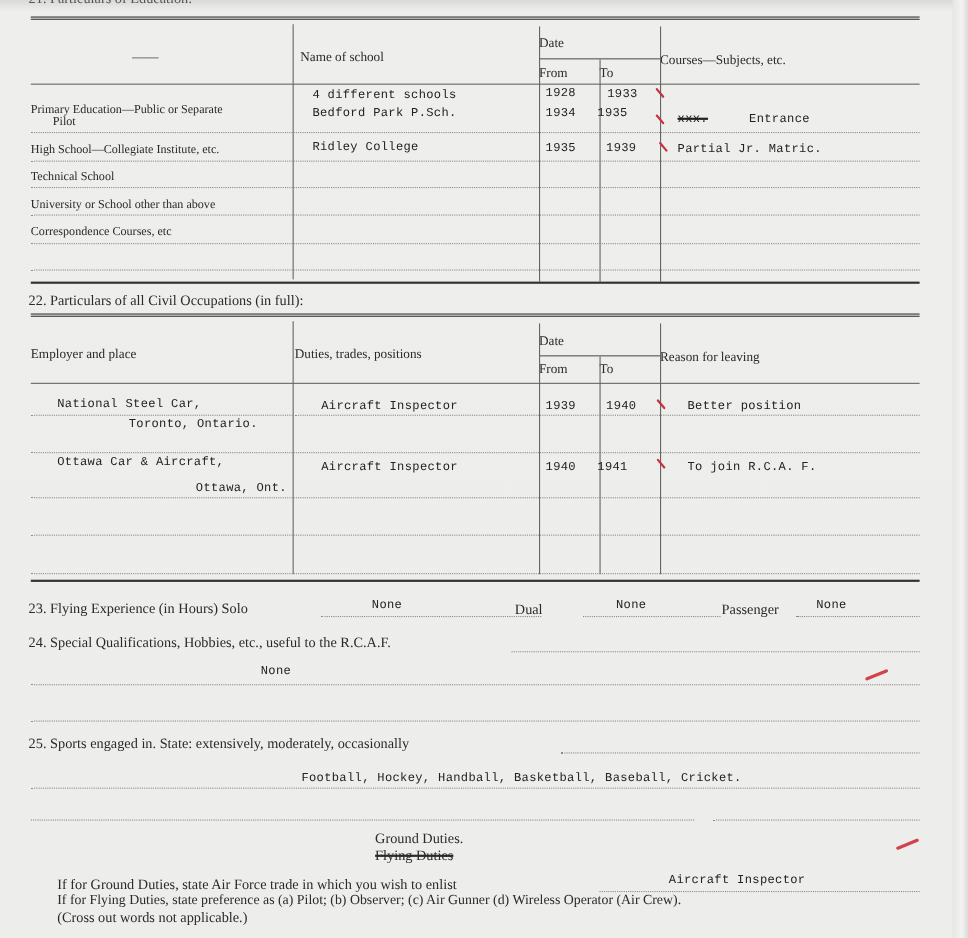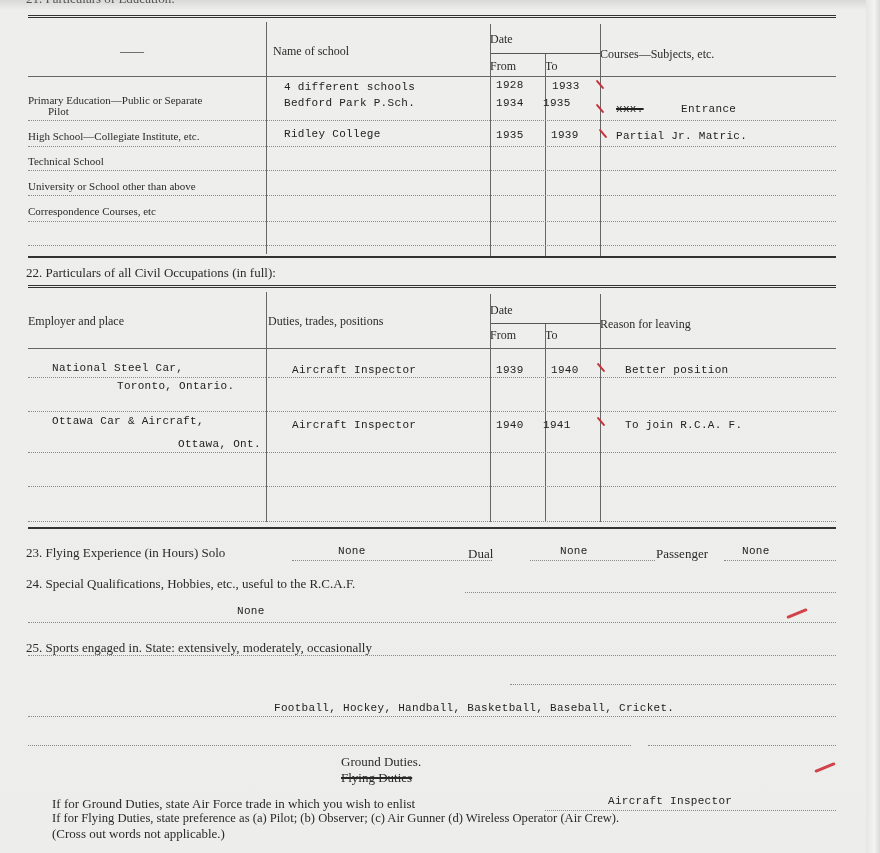--- a/index.html
+++ b/index.html
@@ -146,21 +146,21 @@
   <div class="dots" style="left:724px; top:560px; width:112px;"></div>
   <div class="typed mono" style="left:742px; top:545px;">None</div>
 
   <div class="q serif" style="left:26px; top:576px;">24. Special Qualifications, Hobbies, etc., useful to the R.C.A.F.</div>
   <div class="dots" style="left:465px; top:592px; width:371px;"></div>
   <div class="typed mono" style="left:237px; top:605px;">None</div>
   <div class="dots" style="left:28px; top:622px; width:808px;"></div>
   <div class="tick-long" style="left:786px; top:612px;"></div>
   <div class="dots" style="left:28px; top:655px; width:808px;"></div>
 
-  <div class="q serif" style="left:26px; top:640px;">25. Sports engaged in.   State: extensively, moderately, occasionally</div>
+  <div class="q serif" style="left:26px; top:668px;">25. Sports engaged in.   State: extensively, moderately, occasionally</div>
   <div class="dots" style="left:510px; top:684px; width:326px;"></div>
   <div class="dots" style="left:28px; top:716px; width:808px;"></div>
   <div class="typed mono" style="left:274px; top:702px;">Football, Hockey, Handball, Basketball, Baseball, Cricket.</div>
   <div class="dots" style="left:28px; top:745px; width:603px;"></div>
   <div class="dots" style="left:648px; top:745px; width:188px;"></div>
 
   <div class="q serif" style="left:341px; top:754px;">Ground Duties.</div>
   <div class="q serif struck" style="left:341px; top:770px;">Flying Duties</div>
   <div class="tick-long" style="left:814px; top:766px;"></div>
 

